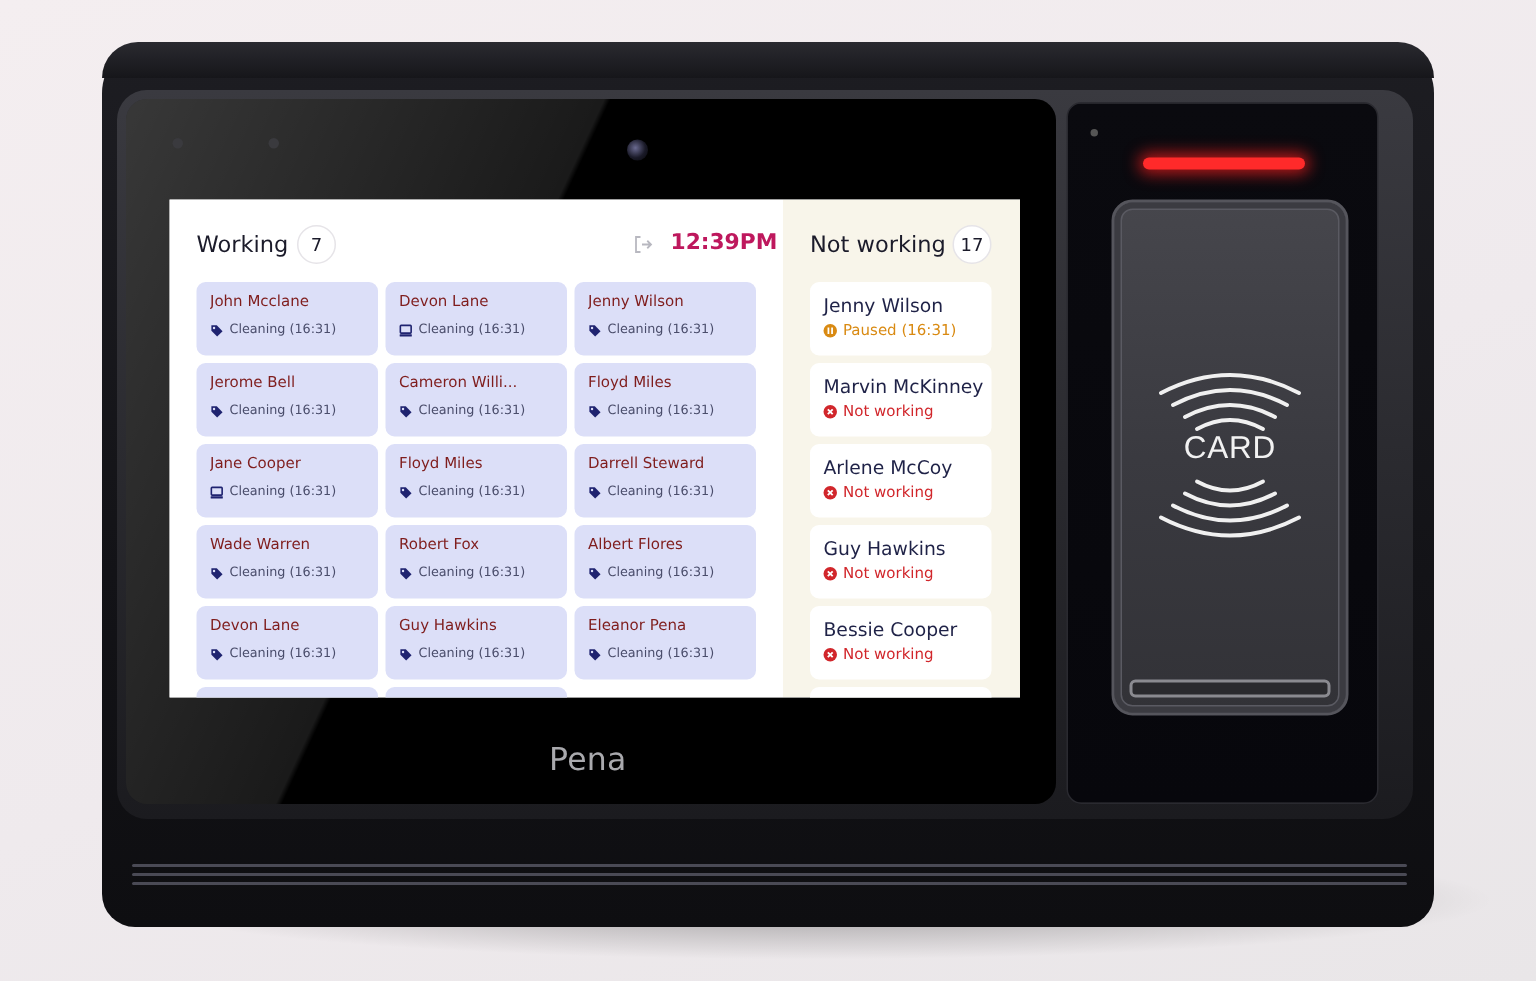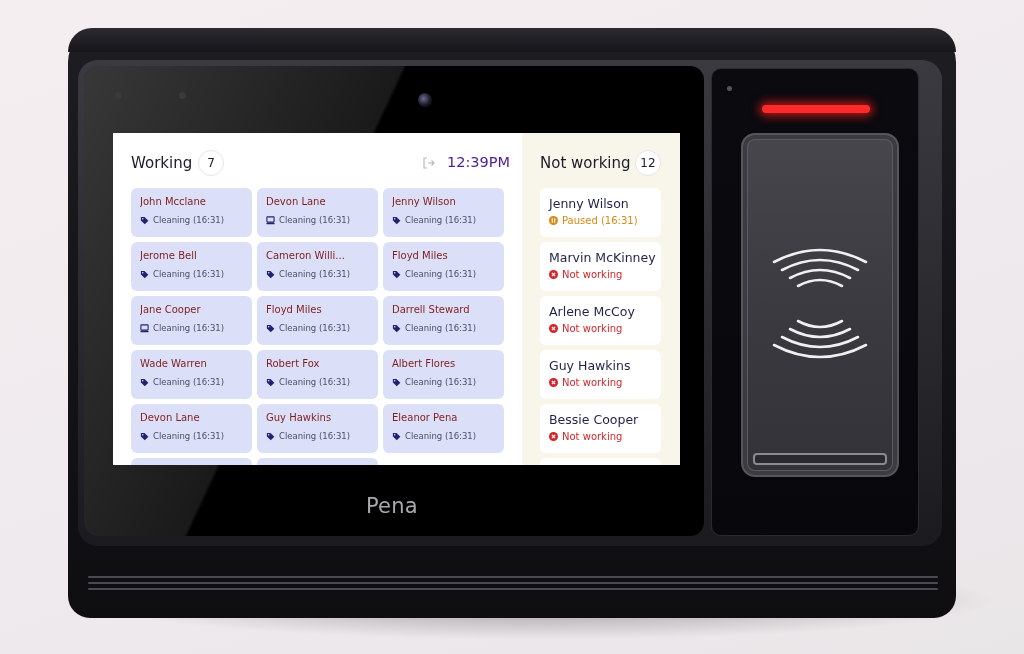--- a/index.html
+++ b/index.html
@@ -94,21 +94,21 @@
   }
   .section-title {
     position:absolute; top:21px; font-size:15px; color:#1b1b2a; font-weight:normal;
   }
   .count-badge {
     position:absolute; top:17px; width:24px; height:24px; border-radius:50%;
     border:1px solid #e6e4e8; background:#fff; text-align:center; line-height:24px;
     font-size:12px; color:#1b1b2a;
   }
   .clock {
-    position:absolute; left:334px; top:21px; font-size:14.5px; color:#4c1d95;
+    position:absolute; left:334px; top:21px; font-size:14.5px; color:#be185d;font-weight:bold;
   }
   .logout-icon { position:absolute; left:309px; top:23px; width:14px; height:14px; }
   .grid {
     position:absolute; left:18px; top:55px; width:374px;
     display:grid; grid-template-columns: 121px 121px 121px; column-gap:5px; row-gap:5px;
   }
   .wcard {
     height:49px; border-radius:6px; background:#dcdff8; position:relative;
   }
   .wcard .name {
@@ -154,20 +154,21 @@
 <div class="panel-right"></div>
 <div class="reader-dot"></div>
 <div class="red-led"></div>
 <div class="card-reader">
   <svg class="card-waves" style="top:105px;" viewBox="0 0 100 50">
     <path d="M4 22 Q50 -2 96 22" stroke="#f0f0f0" stroke-width="2.6" fill="none" stroke-linecap="round"></path>
     <path d="M12 30 Q50 10 88 30" stroke="#f0f0f0" stroke-width="2.6" fill="none" stroke-linecap="round"></path>
     <path d="M20 38 Q50 22 80 38" stroke="#f0f0f0" stroke-width="2.6" fill="none" stroke-linecap="round"></path>
     <path d="M28 46 Q50 34 72 46" stroke="#f0f0f0" stroke-width="2.6" fill="none" stroke-linecap="round"></path>
   </svg>
+  <div class="card-label">CARD</div>
   <svg class="card-waves" style="top:182px;" viewBox="0 0 100 50">
     <path d="M28 4 Q50 16 72 4" stroke="#f0f0f0" stroke-width="2.6" fill="none" stroke-linecap="round"></path>
     <path d="M20 12 Q50 28 80 12" stroke="#f0f0f0" stroke-width="2.6" fill="none" stroke-linecap="round"></path>
     <path d="M12 20 Q50 40 88 20" stroke="#f0f0f0" stroke-width="2.6" fill="none" stroke-linecap="round"></path>
     <path d="M4 28 Q50 52 96 28" stroke="#f0f0f0" stroke-width="2.6" fill="none" stroke-linecap="round"></path>
   </svg>
   <div class="card-slot"></div>
 </div>
 
 <div class="base-ridges">
@@ -368,21 +369,21 @@
             <span>Cleaning (16:31)</span>
           </div>
         </div>
         <div class="wcard"></div>
         <div class="wcard"></div>
       </div>
   </div>
 
   <div class="notworking">
     <div class="section-title" style="left:18px;">Not working</div>
-    <div class="count-badge" style="left:113px;">12</div>
+    <div class="count-badge" style="left:113px;">17</div>
     <div class="nlist" id="nw-list">
         <div class="ncard">
           <div class="name">Jenny Wilson</div>
           <div class="sub" style="color: rgb(217, 138, 18);">
             <span class="dot-icon" style="background: rgb(217, 138, 18);">
               <svg viewBox="0 0 10 10" style="position:absolute;left:0;top:0;width:9px;height:9px">
                 <rect x="3" y="2.6" width="1.3" height="4.8" fill="#fff"></rect>
                 <rect x="5.7" y="2.6" width="1.3" height="4.8" fill="#fff"></rect>
               </svg>
             </span>

